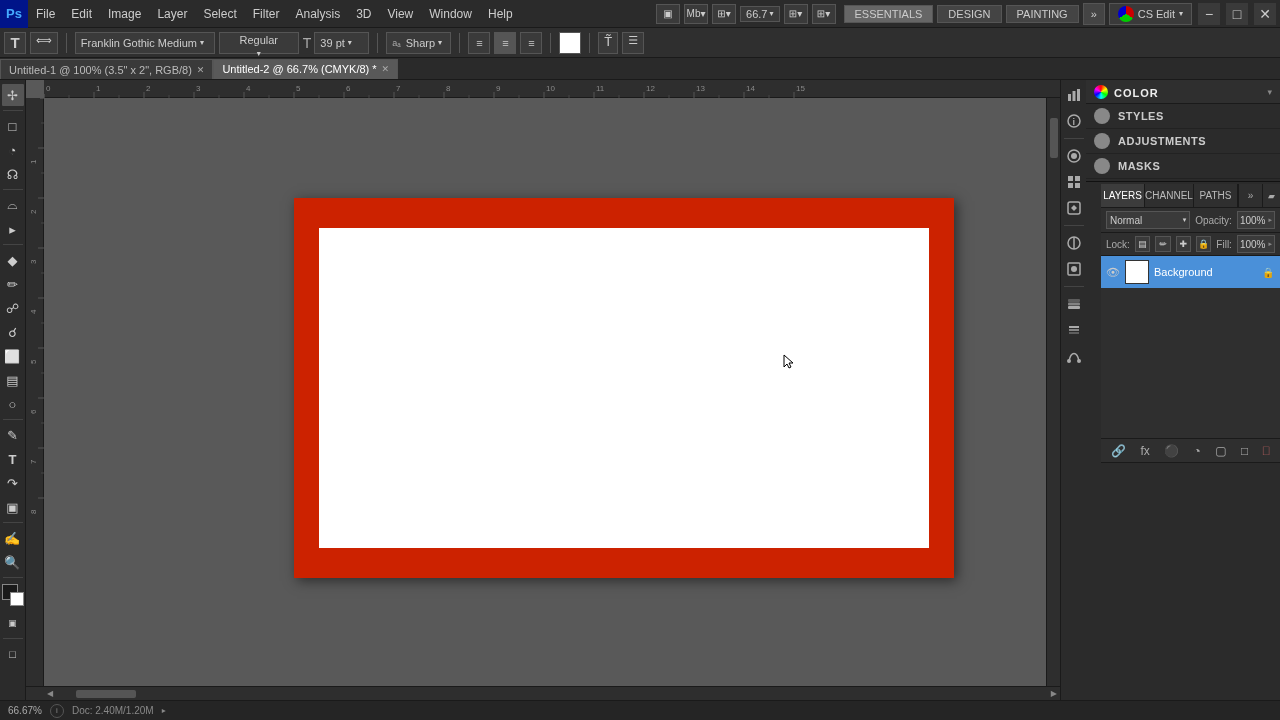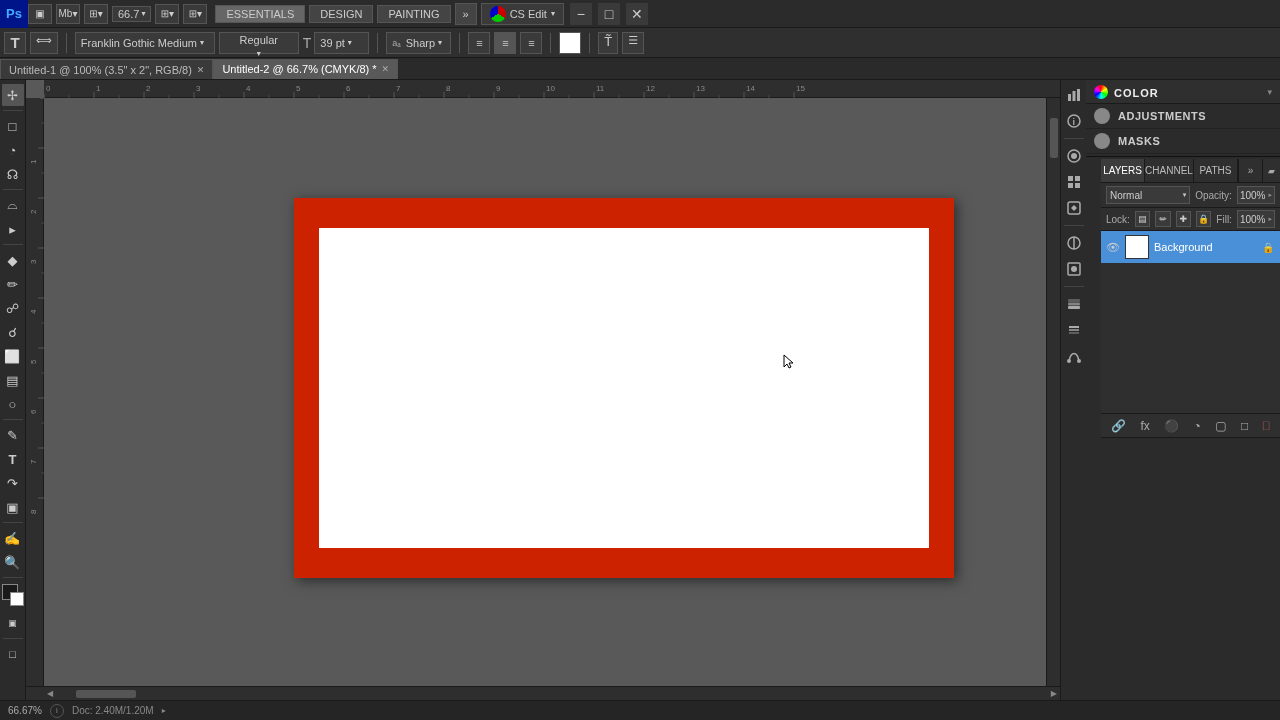--- a/index.html
+++ b/index.html
@@ -117,20 +117,33 @@
     
     .right-panel-item { display: flex; align-items: center; padding: 4px 8px; gap: 8px; cursor: pointer; border-bottom: 1px solid #222; }
     .right-panel-icon { width: 16px; height: 16px; border-radius: 50%; background: #555; display: flex; align-items: center; justify-content: center; }
     .right-panel-text { font-size: 11px; color: #ccc; letter-spacing: 0.5px; font-weight: bold; }
   </style>
 </head>
 <body>
 
 <div id="menubar">
   <div id="ps-logo">Ps</div>
+  <div class="menu-items">
+    <span class="menu-item">File</span>
+    <span class="menu-item">Edit</span>
+    <span class="menu-item">Image</span>
+    <span class="menu-item">Layer</span>
+    <span class="menu-item">Select</span>
+    <span class="menu-item">Filter</span>
+    <span class="menu-item">Analysis</span>
+    <span class="menu-item">3D</span>
+    <span class="menu-item">View</span>
+    <span class="menu-item">Window</span>
+    <span class="menu-item">Help</span>
+  </div>
 
   <div style="display:flex;align-items:center;gap:4px;margin-right:8px;">
     <div class="tool-icon-btn">▣</div>
     <div class="tool-icon-btn">Mb▾</div>
     <div class="tool-icon-btn">⊞▾</div>
     <div style="background:#3a3a3a;border:1px solid #555;padding:1px 5px;font-size:11px;color:#ccc;cursor:pointer;display:flex;align-items:center;gap:2px;">66.7 <span style="font-size:8px;">▾</span></div>
     <div class="tool-icon-btn">⊞▾</div>
     <div class="tool-icon-btn">⊞▾</div>
   </div>
   <div class="menubar-right">
@@ -424,20 +437,24 @@
 
     <div class="color-panel-header panel-group">
       <div style="display:flex;align-items:flex-end;gap:6px;flex:1;">
         <div style="width:14px;height:14px;border-radius:50%;background:conic-gradient(red,yellow,lime,cyan,blue,magenta,red);flex-shrink:0;"></div>
         <span class="color-panel-title">COLOR</span>
       </div>
       <span class="panel-expand-arrow">▾</span>
     </div>
 
 
+    <div class="right-panel-item panel-group">
+      <div class="right-panel-icon" style="background:#888;"></div>
+      <span class="right-panel-text">STYLES</span>
+    </div>
 
     <div class="right-panel-item panel-group">
       <div class="right-panel-icon" style="background:#888;"></div>
       <span class="right-panel-text">ADJUSTMENTS</span>
     </div>
 
     <div class="right-panel-item panel-group">
       <div class="right-panel-icon" style="background:#888;"></div>
       <span class="right-panel-text">MASKS</span>
     </div>

